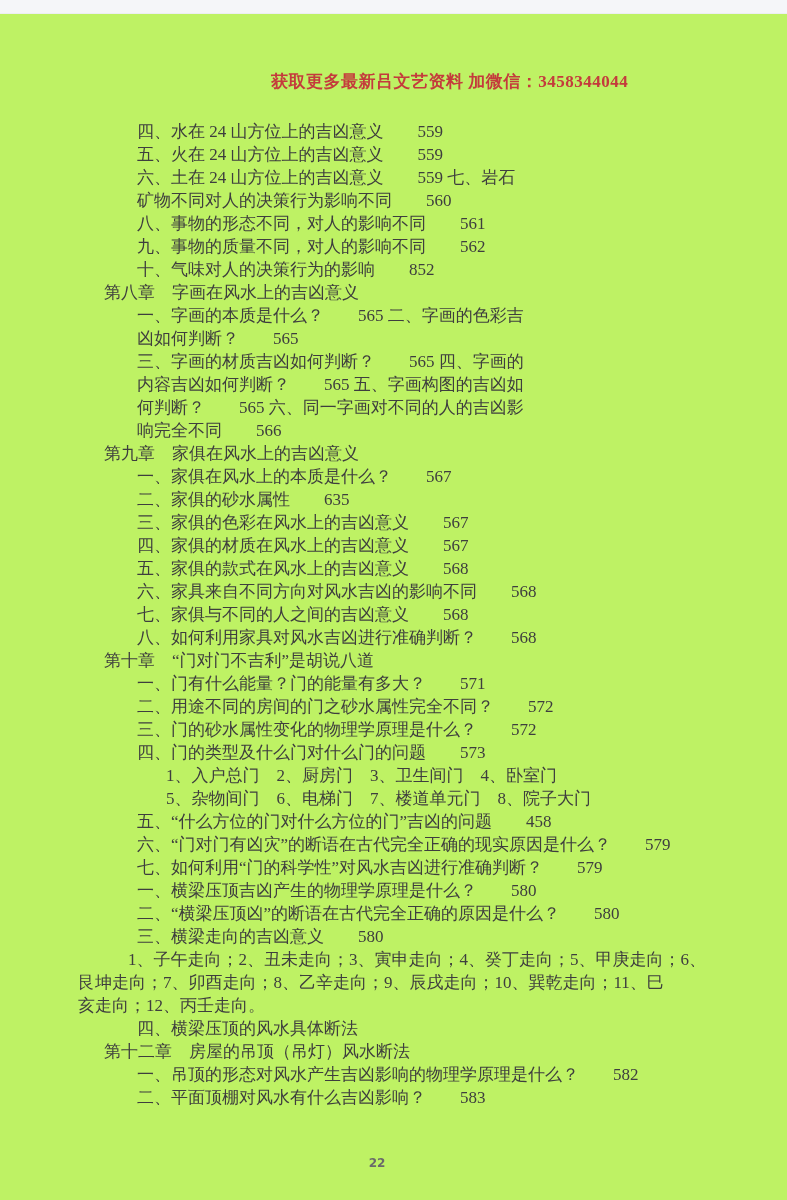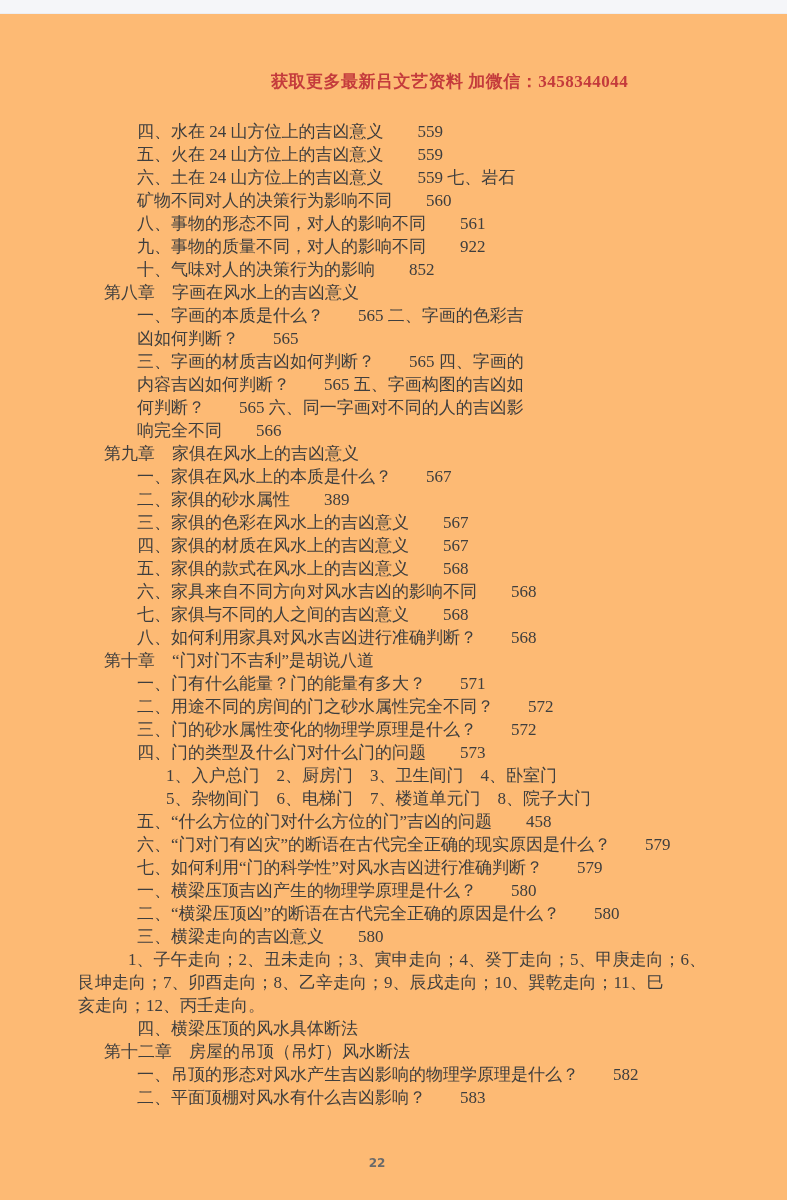--- a/index.html
+++ b/index.html
@@ -8,21 +8,21 @@
     background: #ffffff;
     width: 787px;
     height: 1200px;
     overflow: hidden;
     font-family: "Liberation Serif", "DejaVu Serif", serif;
   }
   .page {
     position: relative;
     width: 787px;
     height: 1200px;
-    background: #fdba74;
+    background: #bef264;
   }
   .top-band {
     height: 13px;
     background: #f5f6f9;
     border-bottom: 1px solid #edeef2;
   }
   .red-header {
     margin-top: 57px;
     margin-left: 271px;
     font-size: 17px;
@@ -65,32 +65,32 @@
 
 <div class="page">
   <div class="top-band"></div>
   <div class="red-header" style="color: rgb(196, 59, 60);">获取更多最新吕文艺资料 加微信：3458344044</div>
   <div class="toc">
       <div class="line item">四、水在 24 山方位上的吉凶意义　　559</div>
       <div class="line item">五、火在 24 山方位上的吉凶意义　　559</div>
       <div class="line item">六、土在 24 山方位上的吉凶意义　　559 七、岩石</div>
       <div class="line item">矿物不同对人的决策行为影响不同　　560</div>
       <div class="line item">八、事物的形态不同，对人的影响不同　　561</div>
-      <div class="line item">九、事物的质量不同，对人的影响不同　　922</div>
+      <div class="line item">九、事物的质量不同，对人的影响不同　　562</div>
       <div class="line item">十、气味对人的决策行为的影响　　852</div>
       <div class="line chapter">第八章　字画在风水上的吉凶意义</div>
       <div class="line item">一、字画的本质是什么？　　565 二、字画的色彩吉</div>
       <div class="line item">凶如何判断？　　565</div>
       <div class="line item">三、字画的材质吉凶如何判断？　　565 四、字画的</div>
       <div class="line item">内容吉凶如何判断？　　565 五、字画构图的吉凶如</div>
       <div class="line item">何判断？　　565 六、同一字画对不同的人的吉凶影</div>
       <div class="line item">响完全不同　　566</div>
       <div class="line chapter">第九章　家俱在风水上的吉凶意义</div>
       <div class="line item">一、家俱在风水上的本质是什么？　　567</div>
-      <div class="line item">二、家俱的砂水属性　　389</div>
+      <div class="line item">二、家俱的砂水属性　　635</div>
       <div class="line item">三、家俱的色彩在风水上的吉凶意义　　567</div>
       <div class="line item">四、家俱的材质在风水上的吉凶意义　　567</div>
       <div class="line item">五、家俱的款式在风水上的吉凶意义　　568</div>
       <div class="line item">六、家具来自不同方向对风水吉凶的影响不同　　568</div>
       <div class="line item">七、家俱与不同的人之间的吉凶意义　　568</div>
       <div class="line item">八、如何利用家具对风水吉凶进行准确判断？　　568</div>
       <div class="line chapter">第十章　“门对门不吉利”是胡说八道</div>
       <div class="line item">一、门有什么能量？门的能量有多大？　　571</div>
       <div class="line item">二、用途不同的房间的门之砂水属性完全不同？　　572</div>
       <div class="line item">三、门的砂水属性变化的物理学原理是什么？　　572</div>

